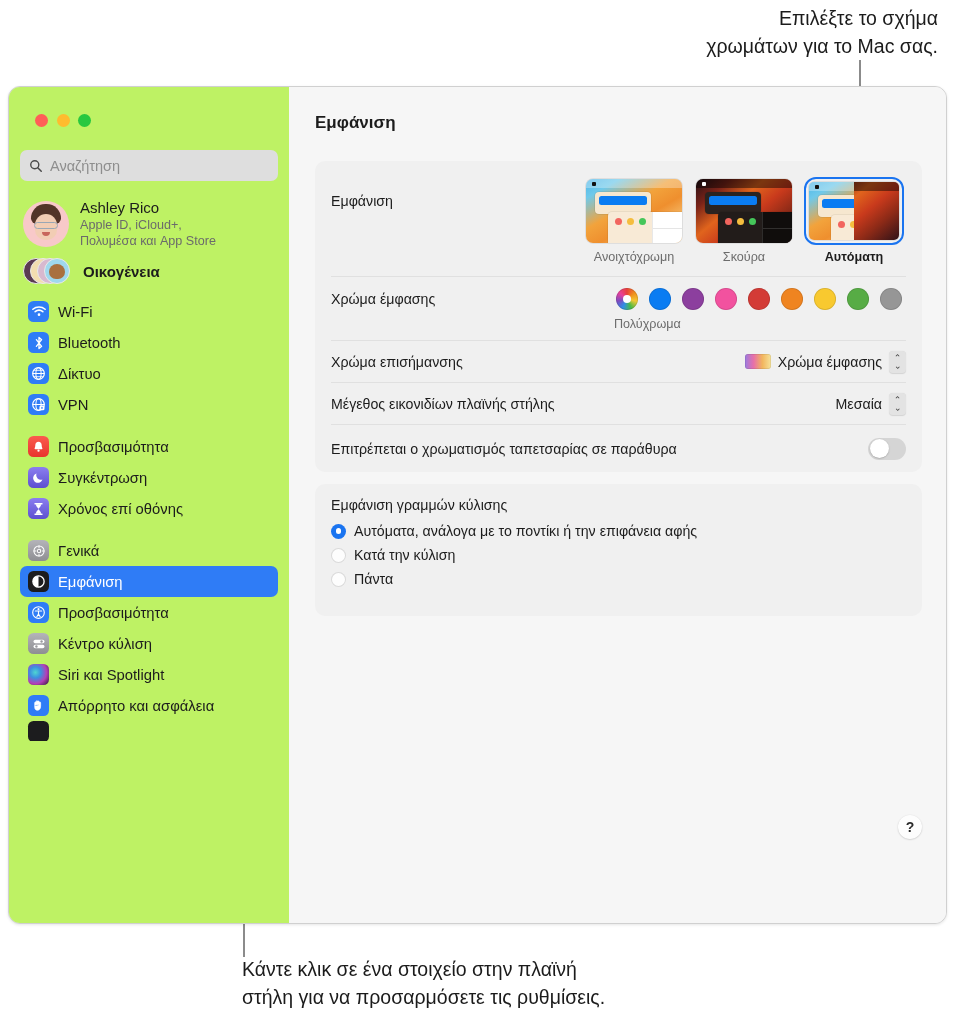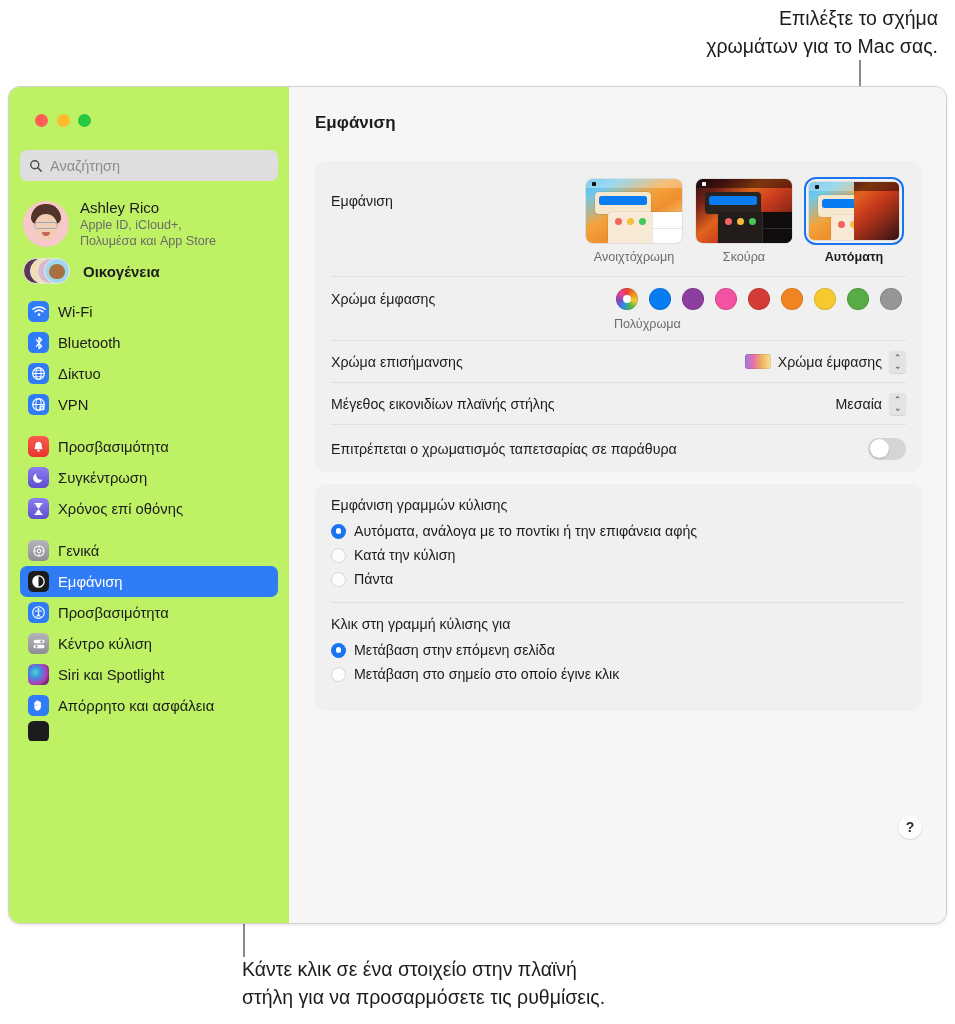--- a/index.html
+++ b/index.html
@@ -661,30 +661,19 @@
         <div class="radio-row">
           <span class="radio"></span>
           <span class="radio-label">Κατά την κύλιση</span>
         </div>
         <div class="radio-row">
           <span class="radio"></span>
           <span class="radio-label">Πάντα</span>
         </div>
       </div>
 
-      <div class="sect">
-        <div class="sect-title">Κλικ στη γραμμή κύλισης για</div>
-        <div class="radio-row">
-          <span class="radio on"></span>
-          <span class="radio-label">Μετάβαση στην επόμενη σελίδα</span>
-        </div>
-        <div class="radio-row">
-          <span class="radio"></span>
-          <span class="radio-label">Μετάβαση στο σημείο στο οποίο έγινε κλικ</span>
-        </div>
-      </div>
 
     </div>
 
     <div class="help-btn">?</div>
 
   </div>
 </div>
 
 </body></html>

